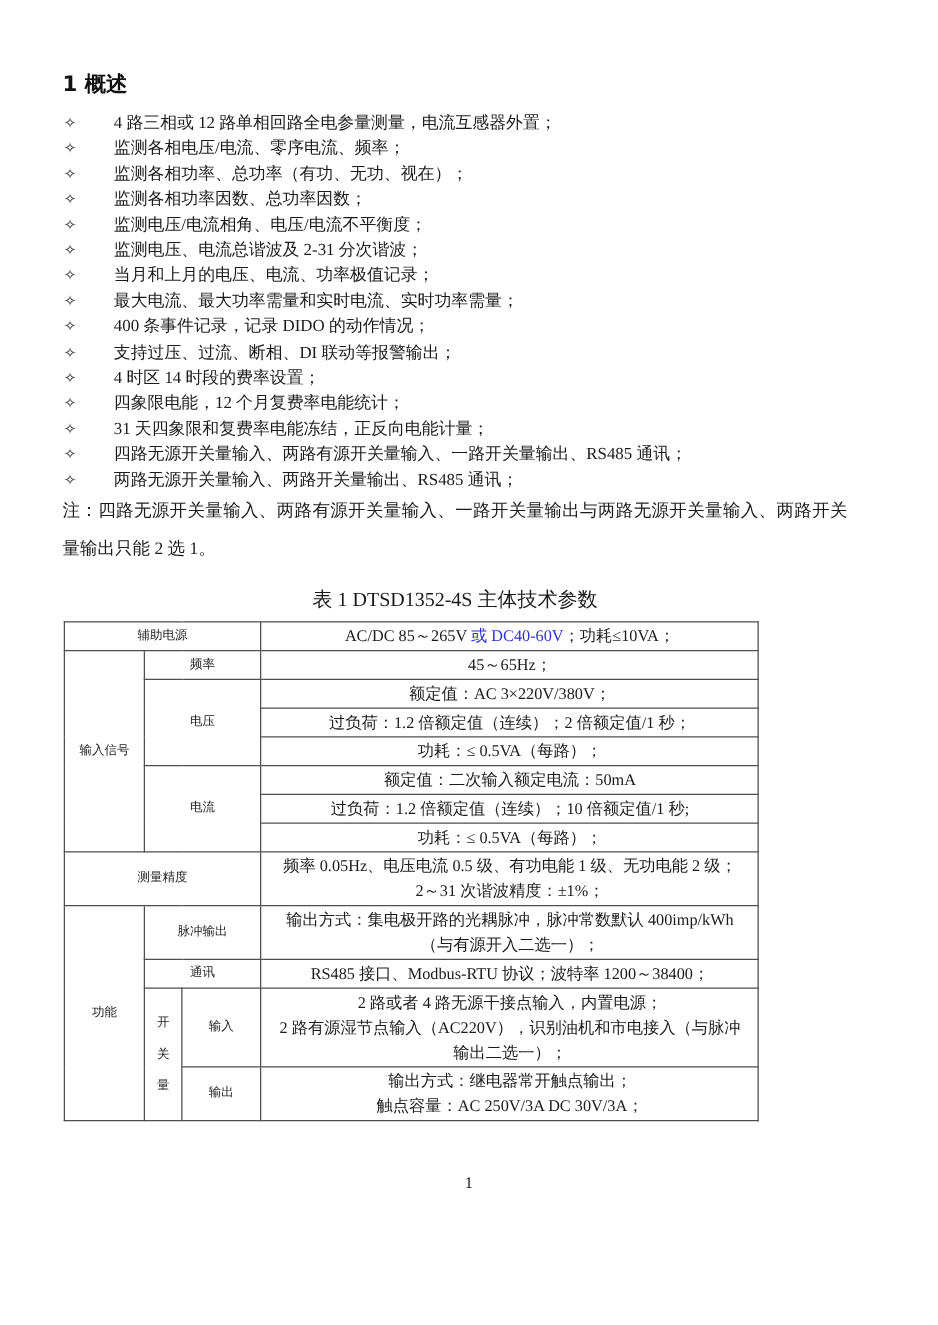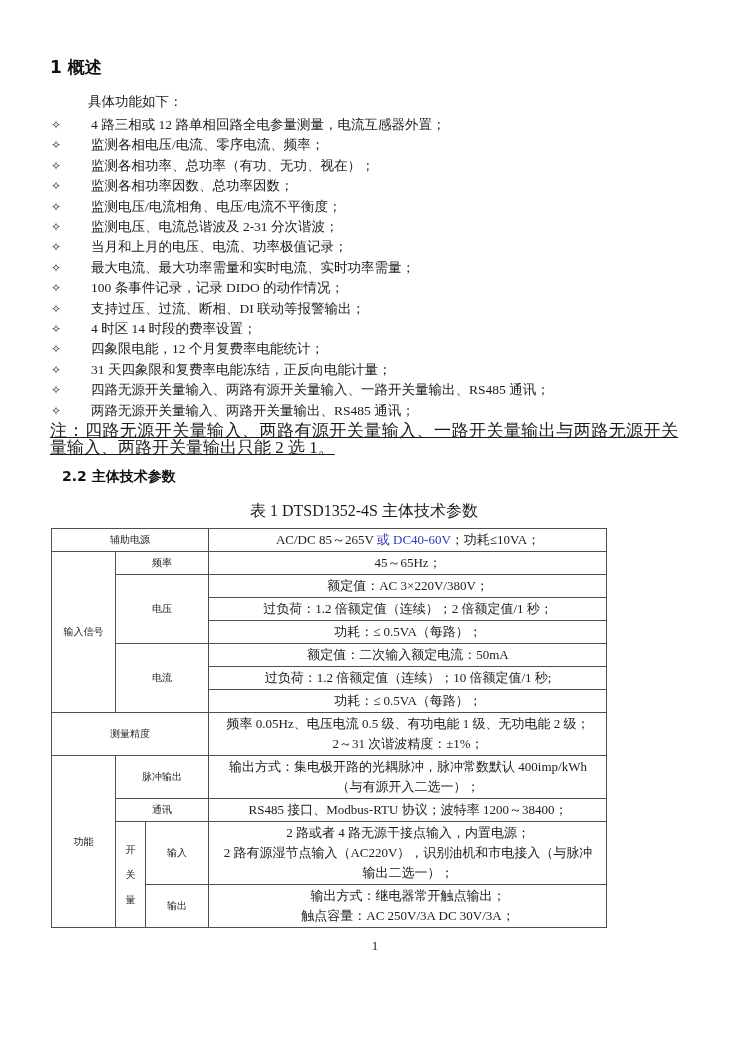--- a/index.html
+++ b/index.html
@@ -13,21 +13,21 @@
   h2{font-family:"DejaVu Sans","Liberation Sans",sans-serif;font-size:14px;
      font-weight:bold;margin:0 0 0 12px;color:#111;}
   .para{font-size:13.5px;line-height:23px;text-align:justify;
         text-indent:27px;margin:0 0 8px 0;}
   .intro{font-size:13.5px;margin:14px 0 4px 38px;}
   ul.features{list-style:none;margin:0;padding:0;}
   ul.features li{display:flex;font-size:13.5px;line-height:20.4px;}
   ul.features .bullet{width:40px;flex:0 0 40px;font-size:12px;color:#333;
         padding-left:1px;}
   ul.features .ftext{flex:1;}
-  .note{font-size:17px;line-height:17px;text-align:justify;margin:1px 0 0 0;text-decoration:underline;}
+  .note{font-size:14px;line-height:30px;text-align:justify;margin:1px 0 0 0;}
   h2.sec22{margin-top:12px;}
   .caption{font-size:16px;text-align:center;margin:15px 0 6px 0;}
   table.spec{border-collapse:collapse;margin-left:1px;width:555px;
         table-layout:fixed;}
   table.spec td{border:1px solid #4e4e4e;font-size:13px;line-height:20px;
         padding:1px 6px;vertical-align:middle;word-break:break-all;}
   table.spec td.lbl{text-align:center;font-size:10px;padding:1px 2px;}
   table.spec td.val{text-align:center;padding-left:9px;padding-right:8px;}
   .vstack{width:15px;margin:12px auto;word-break:break-all;line-height:25px;
         text-align:center;}
@@ -35,21 +35,20 @@
   .page-number{position:absolute;left:0;right:0;bottom:42px;text-align:center;
         font-size:13px;color:#222;}
 </style>
 </head>
 <body>
 
 <div class="page">
 
   <h1>1 概述</h1>
 
-  <p class="intro">具体功能如下：</p>
 
   <ul class="features">
       <li>
         <span class="bullet">✧</span>
         <span class="ftext">4 路三相或 12 路单相回路全电参量测量，电流互感器外置；</span>
       </li>
       <li>
         <span class="bullet">✧</span>
         <span class="ftext">监测各相电压/电流、零序电流、频率；</span>
       </li>
@@ -72,21 +71,21 @@
       <li>
         <span class="bullet">✧</span>
         <span class="ftext">当月和上月的电压、电流、功率极值记录；</span>
       </li>
       <li>
         <span class="bullet">✧</span>
         <span class="ftext">最大电流、最大功率需量和实时电流、实时功率需量；</span>
       </li>
       <li>
         <span class="bullet">✧</span>
-        <span class="ftext">100 条事件记录，记录 DIDO 的动作情况；</span>
+        <span class="ftext">400 条事件记录，记录 DIDO 的动作情况；</span>
       </li>
       <li>
         <span class="bullet">✧</span>
         <span class="ftext">支持过压、过流、断相、DI 联动等报警输出；</span>
       </li>
       <li>
         <span class="bullet">✧</span>
         <span class="ftext">4 时区 14 时段的费率设置；</span>
       </li>
       <li>
@@ -102,21 +101,20 @@
         <span class="ftext">四路无源开关量输入、两路有源开关量输入、一路开关量输出、RS485 通讯；</span>
       </li>
       <li>
         <span class="bullet">✧</span>
         <span class="ftext">两路无源开关量输入、两路开关量输出、RS485 通讯；</span>
       </li>
     </ul>
 
   <p class="note">注：四路无源开关量输入、两路有源开关量输入、一路开关量输出与两路无源开关量输入、两路开关量输出只能 2 选 1。</p>
 
-  <h2 class="sec22">2.2 主体技术参数</h2>
   <p class="caption">表 1 DTSD1352-4S 主体技术参数</p>
 
   <table class="spec">
     <colgroup>
         <col style="width:64px">
         <col style="width:30px">
         <col style="width:63px">
         <col style="width:398px">
       </colgroup>
     <tbody>

